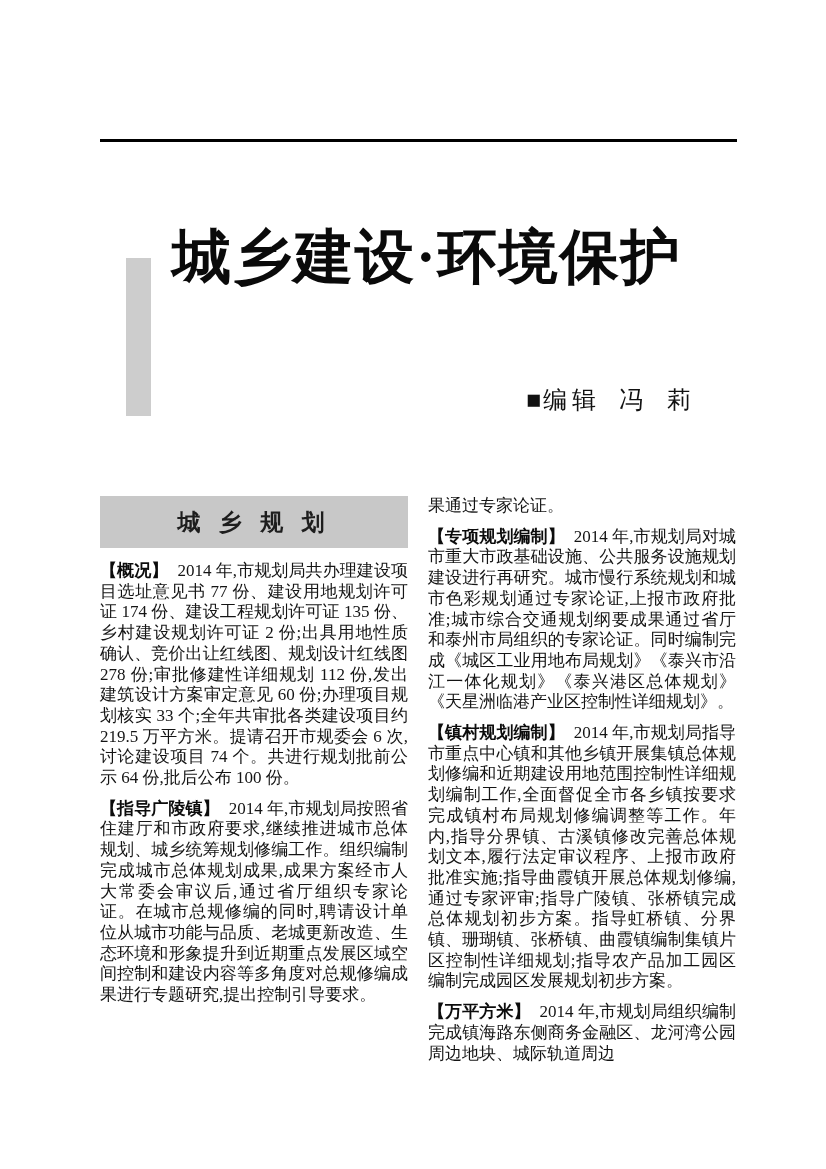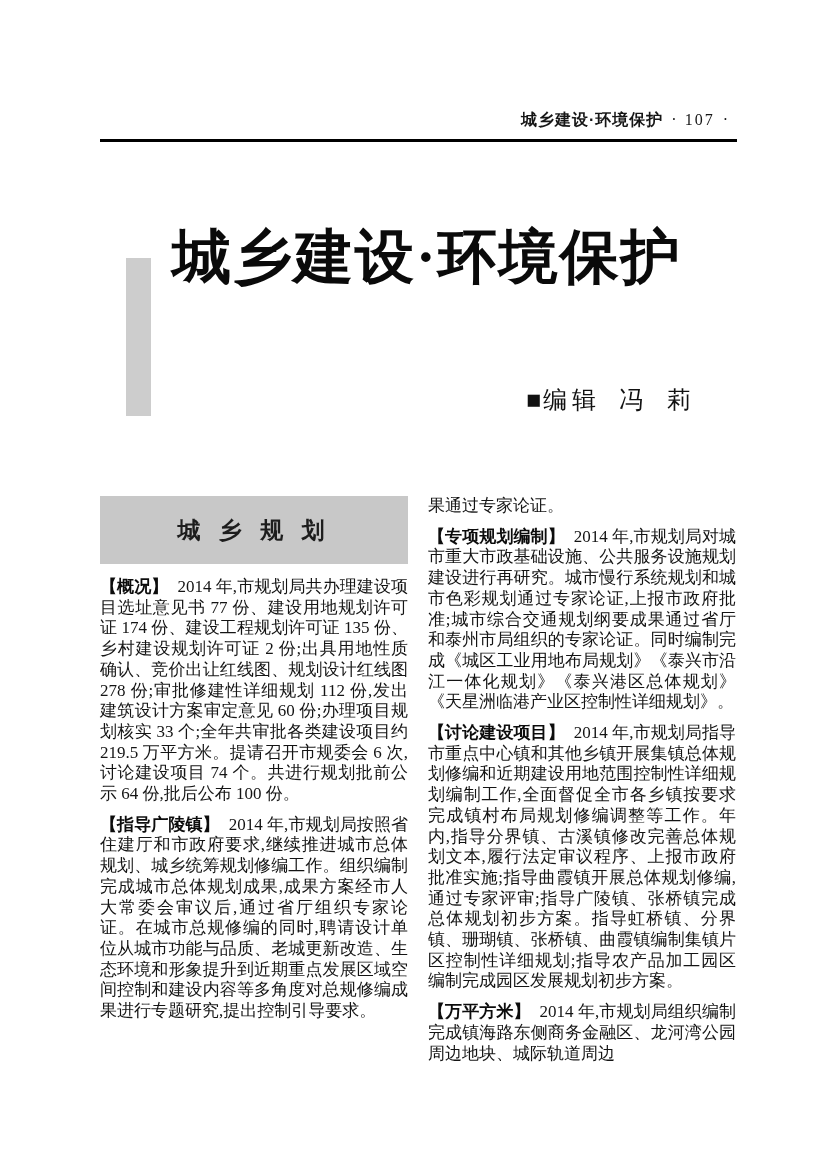--- a/index.html
+++ b/index.html
@@ -79,21 +79,21 @@
     position: absolute;
     left: 100px;
     top: 496px;
     width: 637px;
     display: flex;
     gap: 20px;
   }
   .col { width: 308px; }
 
   .section-heading {
-    height: 68px;
+    height: 52px;
     background: #c8c8c8;
     display: flex;
     align-items: center;
     justify-content: center;
     font-size: 23px;
     font-weight: bold;
     font-family: "Liberation Sans", "DejaVu Sans", sans-serif;
     letter-spacing: 6px;
     color: #1d1d1d;
     margin-bottom: 13px;
@@ -113,23 +113,20 @@
     margin-right: 9px;
     color: #0c0c0c;
   }
   .tag:empty { margin-right: 0; }
 </style>
 </head>
 <body>
 
 <div class="page">
 
-  <div class="running-header">
-    <span class="rh-title">城乡建设·环境保护</span><span class="rh-sep">·</span><span class="rh-num">107</span><span class="rh-sep">·</span>
-  </div>
 
   <div class="header-rule"></div>
 
   <div class="title-bar"></div>
   <h1 class="chapter-title">城乡建设·环境保护</h1>
 
   <div class="byline">
     <span class="byline-marker">■</span><span class="byline-role">编辑</span><span class="byline-name">冯　莉</span>
   </div>
 
@@ -142,21 +139,21 @@
 
       <p class="body-para"><span class="tag">【指导广陵镇】</span><span>2014 年,市规划局按照省住建厅和市政府要求,继续推进城市总体规划、城乡统筹规划修编工作。组织编制完成城市总体规划成果,成果方案经市人大常委会审议后,通过省厅组织专家论证。在城市总规修编的同时,聘请设计单位从城市功能与品质、老城更新改造、生态环境和形象提升到近期重点发展区域空间控制和建设内容等多角度对总规修编成果进行专题研究,提出控制引导要求。</span></p>
 
     </div>
 
     <div class="col">
       <p class="body-para"><span class="tag"></span><span>果通过专家论证。</span></p>
 
       <p class="body-para"><span class="tag">【专项规划编制】</span><span>2014 年,市规划局对城市重大市政基础设施、公共服务设施规划建设进行再研究。城市慢行系统规划和城市色彩规划通过专家论证,上报市政府批准;城市综合交通规划纲要成果通过省厅和泰州市局组织的专家论证。同时编制完成《城区工业用地布局规划》《泰兴市沿江一体化规划》《泰兴港区总体规划》《天星洲临港产业区控制性详细规划》。</span></p>
 
-      <p class="body-para"><span class="tag">【讨论建设项目】</span><span>2014 年,市规划局指导市重点中心镇和其他乡镇开展集镇总体规划修编和近期建设用地范围控制性详细规划编制工作,全面督促全市各乡镇按要求完成镇村布局规划修编调整等工作。年内,指导分界镇、古溪镇修改完善总体规划文本,履行法定审议程序、上报市政府批准实施;指导曲霞镇开展总体规划修编,通过专家评审;指导广陵镇、张桥镇完成总体规划初步方案。指导虹桥镇、分界镇、珊瑚镇、张桥镇、曲霞镇编制集镇片区控制性详细规划;指导农产品加工园区编制完成园区发展规划初步方案。</span></p>
+      <p class="body-para"><span class="tag">【镇村规划编制】</span><span>2014 年,市规划局指导市重点中心镇和其他乡镇开展集镇总体规划修编和近期建设用地范围控制性详细规划编制工作,全面督促全市各乡镇按要求完成镇村布局规划修编调整等工作。年内,指导分界镇、古溪镇修改完善总体规划文本,履行法定审议程序、上报市政府批准实施;指导曲霞镇开展总体规划修编,通过专家评审;指导广陵镇、张桥镇完成总体规划初步方案。指导虹桥镇、分界镇、珊瑚镇、张桥镇、曲霞镇编制集镇片区控制性详细规划;指导农产品加工园区编制完成园区发展规划初步方案。</span></p>
 
 
       <p class="body-para"><span class="tag">【万平方米】</span><span>2014 年,市规划局组织编制完成镇海路东侧商务金融区、龙河湾公园周边地块、城际轨道周边</span></p>
     </div>
 
   </div>
 
 </div>
 
 </body></html>

